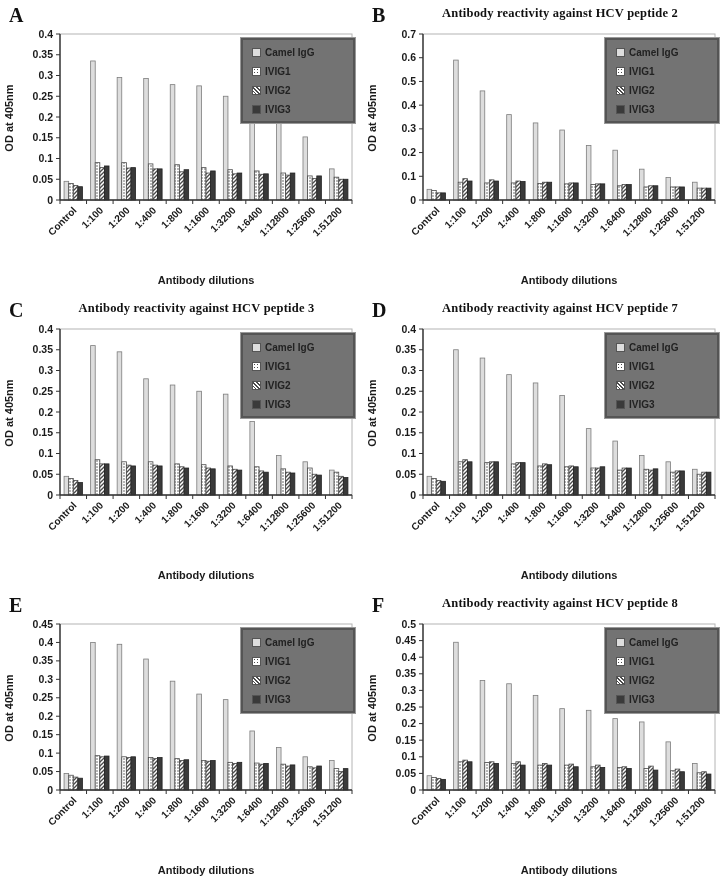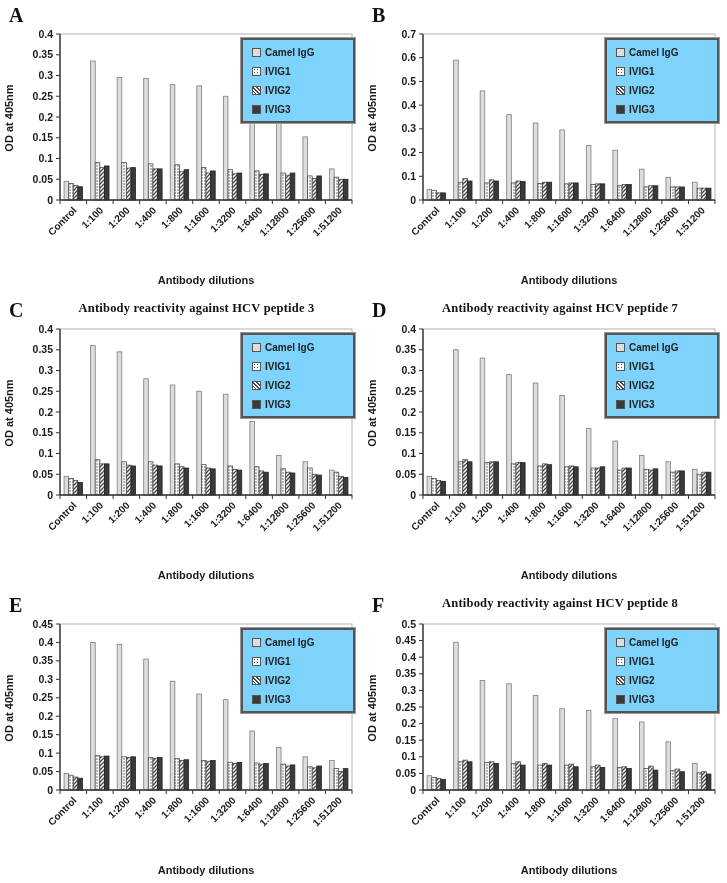--- a/index.html
+++ b/index.html
@@ -6,21 +6,21 @@
   body{width:727px;height:883px;font-family:"Liberation Sans",sans-serif;}
   .figure{display:grid;grid-template-columns:363px 364px;grid-template-rows:295px 295px 293px;width:727px;height:883px;background:#fff;}
   .panel{position:relative;overflow:hidden;background:#fff;}
   .letter{position:absolute;left:9px;top:4px;font:bold 20px "Liberation Serif",serif;color:#111;z-index:3;}
   .title{position:absolute;left:32px;right:2px;top:6px;text-align:center;font:bold 12.5px "Liberation Serif",serif;color:#111;letter-spacing:.2px;z-index:3;white-space:nowrap;}
   svg.plot{position:absolute;left:0;top:0;z-index:1;}
   svg.plot text{fill:#1a1a1a;}
   .ytick{font:bold 10.5px "Liberation Sans",sans-serif;}
   .xtick{font:bold 10px "Liberation Sans",sans-serif;}
   .axis-title{font:bold 11px "Liberation Sans",sans-serif;}
-  .legend{position:absolute;right:8px;top:38px;z-index:2;background:#7dd3fc;border:2px solid #555;outline:1px solid #999;padding:7px 9px 6px 9px;display:flex;flex-direction:column;gap:8px;min-width:92px;}
+  .legend{position:absolute;right:8px;top:38px;z-index:2;background:#737373;border:2px solid #555;outline:1px solid #999;padding:7px 9px 6px 9px;display:flex;flex-direction:column;gap:8px;min-width:92px;}
   .legend-item{display:flex;align-items:center;gap:4px;font:bold 10px "Liberation Sans",sans-serif;color:#222;white-space:nowrap;}
   .sw{width:9px;height:9px;display:inline-block;border:1px solid #555;box-sizing:border-box;flex:0 0 auto;}
   .sw-0{background:#dddddd;}
   .sw-1{background-color:#fff;background-image:radial-gradient(#4a4a4a .8px,transparent .9px);background-size:3px 3px;}
   .sw-2{background:repeating-linear-gradient(45deg,#ffffff 0 1.6px,#4a4a4a 1.6px 2.6px);}
   .sw-3{background:#3a3a3a;}
 </style>
 </head>
 <body>
 
@@ -152,20 +152,21 @@
         </div>
         <div class="legend-item">
           <span class="sw sw-3"></span>
           <span>IVIG3</span>
         </div>
       </div>
   </div>
 
   <div class="panel">
     <span class="letter">B</span>
+    <div class="title">Antibody reactivity against HCV peptide 2</div>
     <svg class="plot" width="364" height="295">
       <text class="axis-title" x="13" y="118" text-anchor="middle" transform="rotate(-90 13 118)">OD at 405nm</text>
       <text class="axis-title" x="206" y="284" text-anchor="middle">Antibody dilutions</text>
       <g class="gen">
           <rect x="60" y="34" width="292" height="166" fill="none" stroke="#b4b4b4" stroke-width="1"></rect>
           <line x1="56" y1="200" x2="60" y2="200" stroke="#333333" stroke-width="1"></line>
           <text x="53" y="203.5" text-anchor="end" class="ytick">0</text>
           <line x1="56" y1="176.28571428571428" x2="60" y2="176.28571428571428" stroke="#333333" stroke-width="1"></line>
           <text x="53" y="179.78571428571428" text-anchor="end" class="ytick">0.1</text>
           <line x1="56" y1="152.57142857142856" x2="60" y2="152.57142857142856" stroke="#333333" stroke-width="1"></line>

